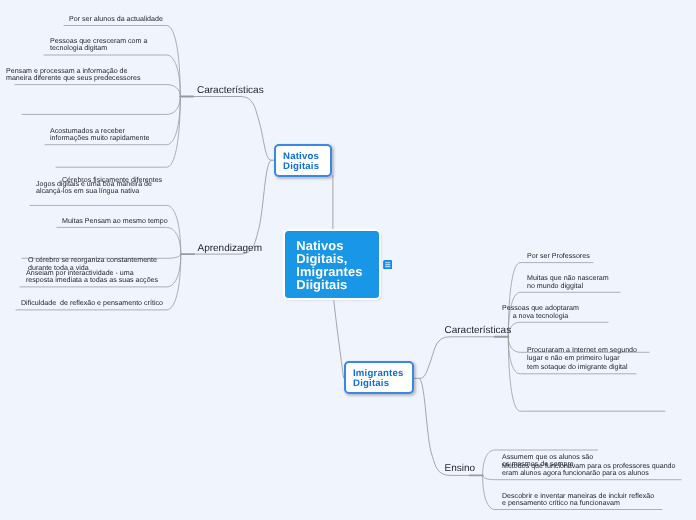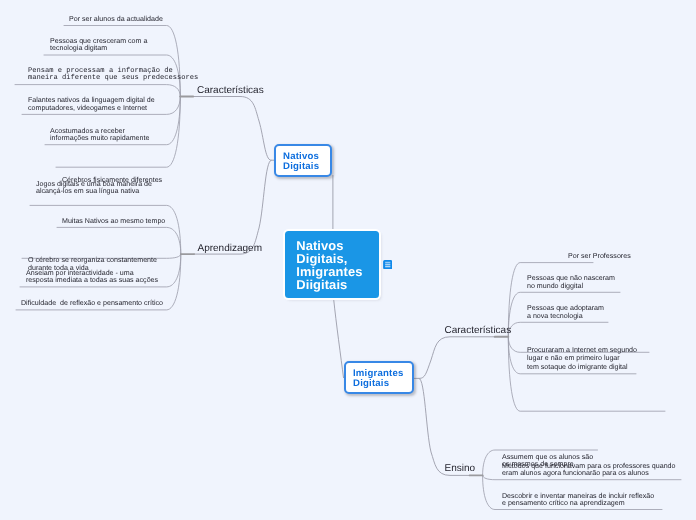--- a/index.html
+++ b/index.html
@@ -49,49 +49,47 @@
       <path d="M 332.9 175.5 L 332.9 229" fill="none" stroke="#9b9ca9" stroke-width="0.9" stroke-linecap="round"></path>
       <path d="M 333.8 300.5 C 336 322 341 358 343.5 377.6" fill="none" stroke="#9b9ca9" stroke-width="0.9" stroke-linecap="round"></path>
       <path d="M 180.3 96.5 L 193.2 96.5" fill="none" stroke="#9a9a9e" stroke-width="1.9" stroke-linecap="round"></path>
       <path d="M 180.8 254.1 L 194.1 254.1" fill="none" stroke="#9a9a9e" stroke-width="1.9" stroke-linecap="round"></path>
       <path d="M 508.3 336.8 L 494.7 336.8" fill="none" stroke="#9a9a9e" stroke-width="1.9" stroke-linecap="round"></path>
       <path d="M 482.6 475.4 L 469.7 475.4" fill="none" stroke="#9a9a9e" stroke-width="1.9" stroke-linecap="round"></path>
     </svg>
 <div class="leaf" style="left: 69px; top: 15.7px;">Por ser alunos da actualidade</div>
     <div class="leaf" style="left: 50px; top: 38px;">Pessoas que cresceram com a
 tecnologia digitam</div>
-    <div class="leaf" style="left: 28px; top: 67.6px; font-family: Liberation Mono, monospace;">Pensam e processam a informação de
+    <div class="leaf" style="left: 6px; top: 67.6px;">Pensam e processam a informação de
 maneira diferente que seus predecessores</div>
-    <div class="leaf" style="left: 28px; top: 97.4px;">Falantes nativos da linguagem digital de
-computadores, videogames e Internet</div>
     <div class="leaf" style="left: 50px; top: 127.7px;">Acostumados a receber
 informações muito rapidamente</div>
     <div class="leaf" style="left: 62px; top: 157.4px; margin-top: 20px;">Cérebros fisicamente diferentes</div>
     <div class="leaf" style="left: 36px; top: 181px;">Jogos digitais é uma boa maneira de
 alcançá-los em sua língua nativa</div>
-    <div class="leaf" style="left: 62px; top: 217.6px;">Muitas Nativos ao mesmo tempo</div>
+    <div class="leaf" style="left: 62px; top: 217.6px;">Muitas Pensam ao mesmo tempo</div>
     <div class="leaf" style="left: 28px; top: 241.3px; margin-top: 16px;">O cérebro se reorganiza constantemente
 durante toda a vida</div>
     <div class="leaf" style="left: 26px; top: 269.9px;">Anseiam por interactividade - uma
 resposta imediata a todas as suas acções</div>
     <div class="leaf" style="left: 21px; top: 300.1px;">Dificuldade  de reflexão e pensamento crítico</div>
-    <div class="leaf" style="left: 527px; top: 252.8px; margin-left: 41px;">Por ser Professores</div>
-    <div class="leaf" style="left: 527px; top: 275.3px;">Pessoas que não nasceram
+    <div class="leaf" style="left: 527px; top: 252.8px;">Por ser Professores</div>
+    <div class="leaf" style="left: 527px; top: 275.3px;">Muitas que não nasceram
 no mundo diggital</div>
-    <div class="leaf" style="left: 527px; top: 305.3px;">Pessoas que adoptaram
+    <div class="leaf" style="left: 502px; top: 305.3px; text-align: center;">Pessoas que adoptaram
 a nova tecnologia</div>
     <div class="leaf" style="left: 527px; top: 335.3px; margin-top: 12px;">Procuraram a Internet em segundo
 lugar e não em primeiro lugar</div>
     <div class="leaf" style="left: 527px; top: 364px;">tem sotaque do imigrante digital</div>
     <div class="leaf" style="left: 502px; top: 454px;">Assumem que os alunos são
 os mesmos de sempre</div>
     <div class="leaf" style="left: 502px; top: 462.7px;">Métodos que funcionavam para os professores quando
 eram alunos agora funcionarão para os alunos</div>
     <div class="leaf" style="left: 502px; top: 492.5px;">Descobrir e inventar maneiras de incluir reflexão
-e pensamento crítico na aprendizagem</div>
+e pensamento crítico na funcionavam</div>
     <div class="blabel" style="left: 197px; top: 85px;">Características</div>
     <div class="blabel" style="left: 197.5px; top: 243px;">Aprendizagem</div>
     <div class="blabel" style="left: 444.5px; top: 324.7px;">Características</div>
     <div class="blabel" style="left: 444.5px; top: 463px;">Ensino</div>
     <div class="node" style="left: 274px; top: 144px; width: 58px; height: 33px;">Nativos
 Digitais</div>
     <div class="node" style="left: 344px; top: 361px; width: 70px; height: 33px;">Imigrantes
 Digitais</div>
     <div class="root" style="left: 285.3px; top: 231px; width: 93.5px; height: 67.4px;">Nativos
 Digitais,

